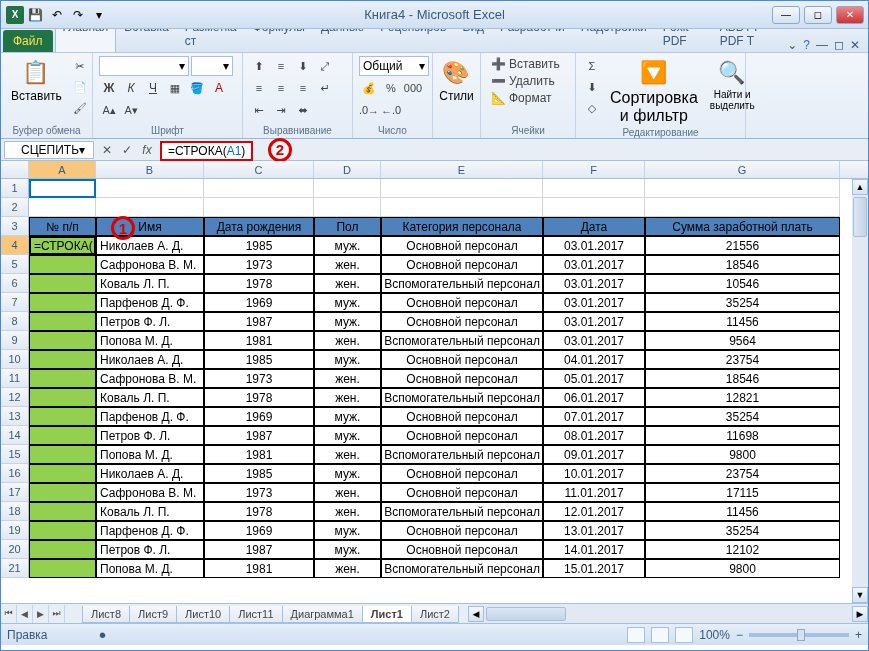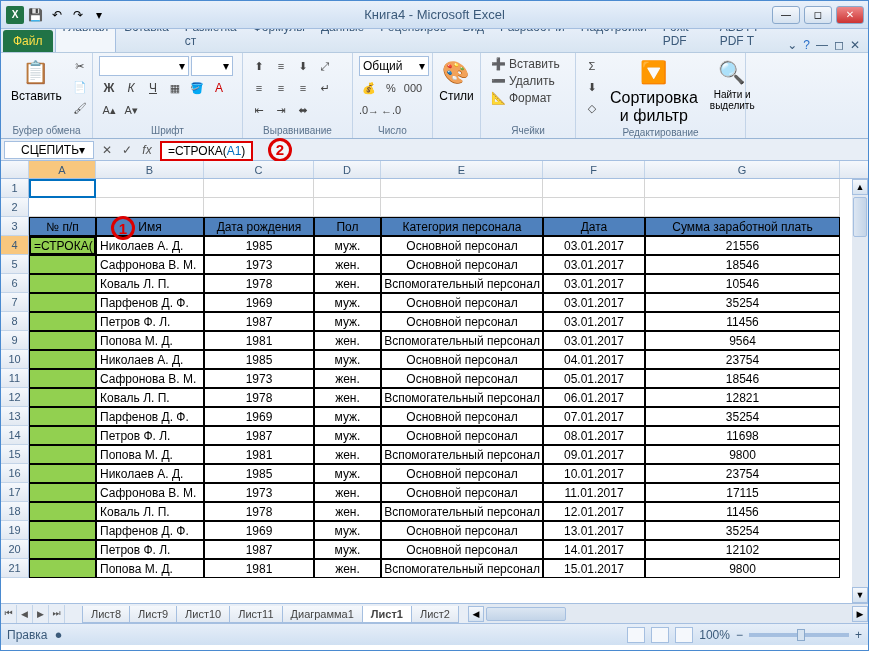--- a/index.html
+++ b/index.html
@@ -67,21 +67,21 @@
 .sheet-tabs { display: flex; align-items: flex-end; padding-left: 17px; }
 .stab { padding: 2px 8px; background: linear-gradient(#f5f8fc,#e2e9f2); border: 1px solid #a5bfe0; border-top: none; font-size: 11px; cursor: pointer; margin-right: -1px; color: #444; }
 .stab.active { background: #fff; font-weight: bold; text-align: center; }
 .scrollbar-h { flex: 1; background: #e2e9f2; margin-left: 10px; position: relative; display: flex; align-items: center; }
 .scroll-btn { width: 16px; height: 16px; background: linear-gradient(#f5f8fc,#d5e2f0); border: 1px solid #a5bfe0; display: flex; align-items: center; justify-content: center; font-size: 9px; cursor: pointer; }
 .scroll-thumb-h { height: 14px; background: linear-gradient(#dce6f2,#c3d4e8); border: 1px solid #a5bfe0; border-radius: 2px; }
 
 .vscroll { position: absolute; right: 0; top: 18px; bottom: 0; width: 16px; background: #e2e9f2; display: flex; flex-direction: column; }
 .scroll-thumb-v { width: 14px; background: linear-gradient(90deg,#dce6f2,#c3d4e8); border: 1px solid #a5bfe0; border-radius: 2px; margin: 0 auto; }
 
-.statusbar { height: 22px; background: linear-gradient(#e6eef8, #d0e0f2); display: flex; align-items: center; padding: 0 6px; border-top: 1px solid #a5bfe0; font-size: 11px; color: #3b5a7a; }
+.statusbar { height: 22px; background: linear-gradient(#e6eef8, #d0e0f2); display: flex; align-items: center; padding: 0 6px; border-top: 1px solid #a5bfe0; font-size: 11px; color: #3b5a7a; gap: 44px; }
 .status-right { margin-left: auto; display: flex; align-items: center; gap: 6px; }
 .view-btn { width: 18px; height: 16px; border: 1px solid #a5bfe0; background: #f5f8fc; cursor: pointer; }
 .zoom-slider { width: 100px; height: 4px; background: #a5bfe0; position: relative; }
 .zoom-thumb { position: absolute; left: 48px; top: -4px; width: 8px; height: 12px; background: #d5e2f0; border: 1px solid #8aa9cc; }
 </style>
 </head>
 <body>
 
 <div class="titlebar">
   <div class="qat">

